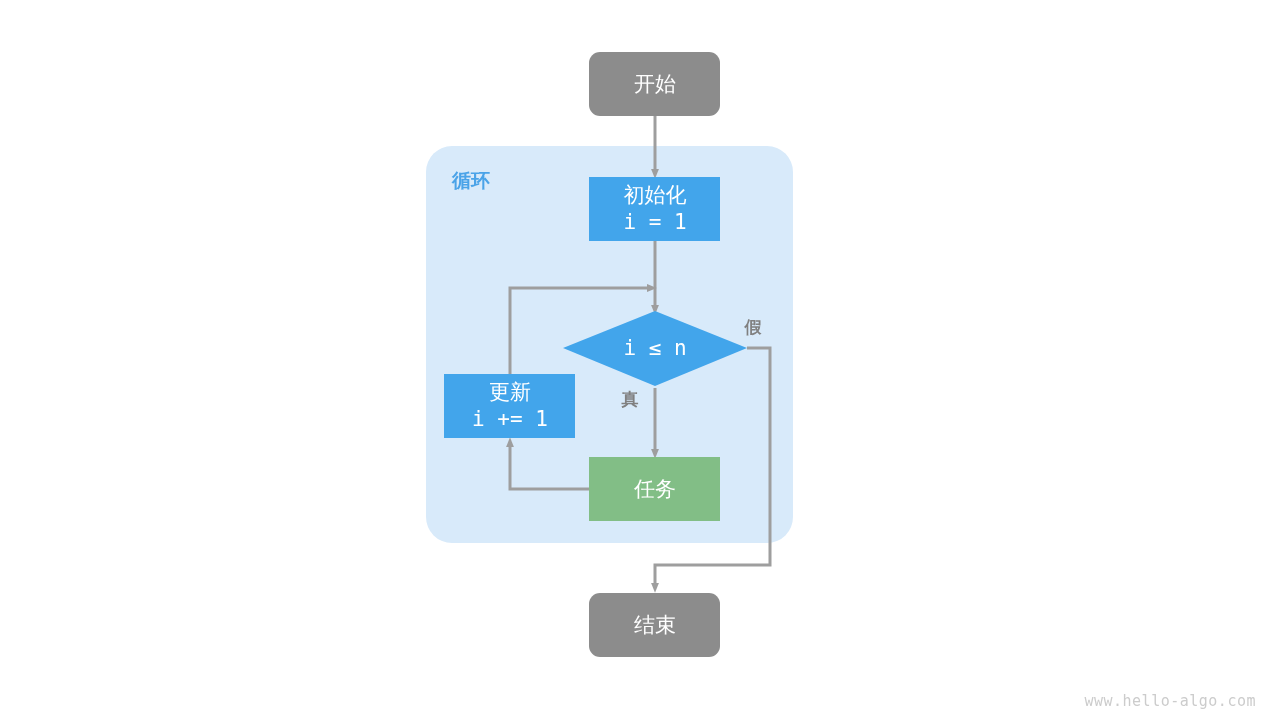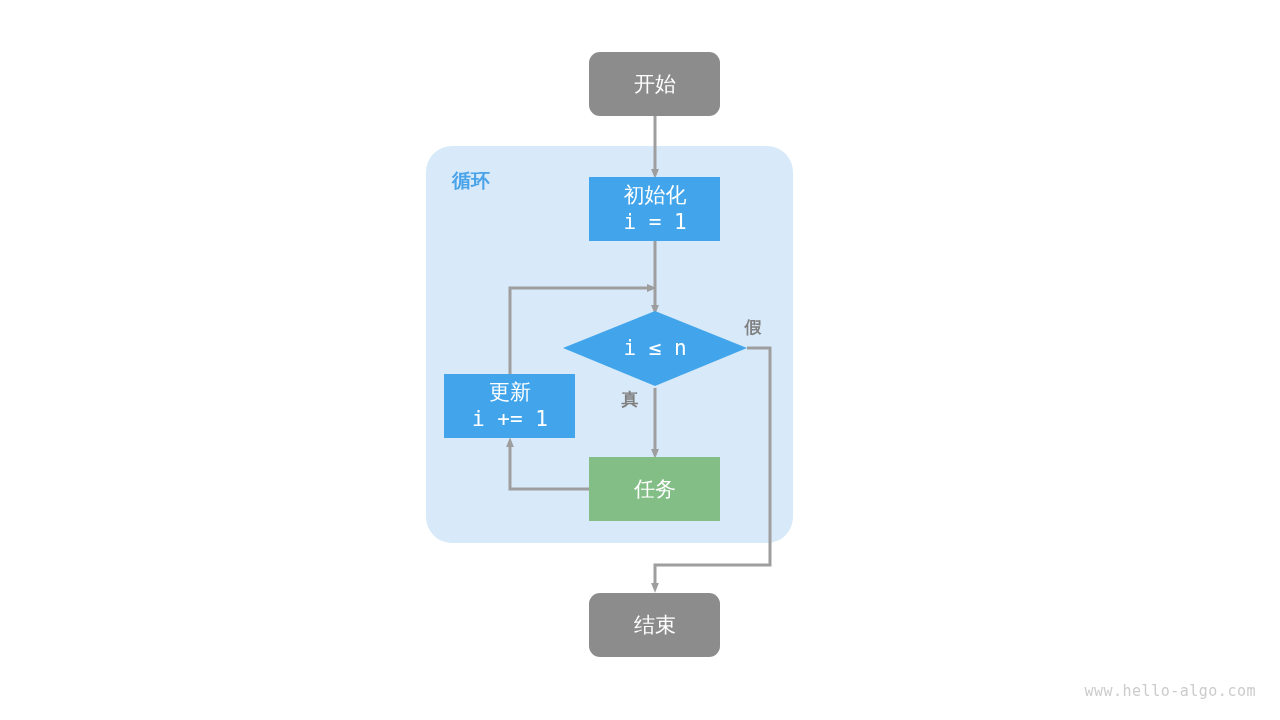--- a/index.html
+++ b/index.html
@@ -57,21 +57,21 @@
   .edge-path {
     fill: none;
     stroke: #9e9e9e;
     stroke-width: 3;
     stroke-linejoin: miter;
     stroke-linecap: butt;
   }
   .watermark {
     position: absolute;
     right: 24px;
-    bottom: 20px;
+    bottom: 10px;
     font-family: "DejaVu Sans Mono", "Liberation Mono", monospace;
     font-size: 15px;
     letter-spacing: 0.5px;
     color: #cccccc;
     user-select: none;
   }
 </style>
 </head>
 <body>
 

